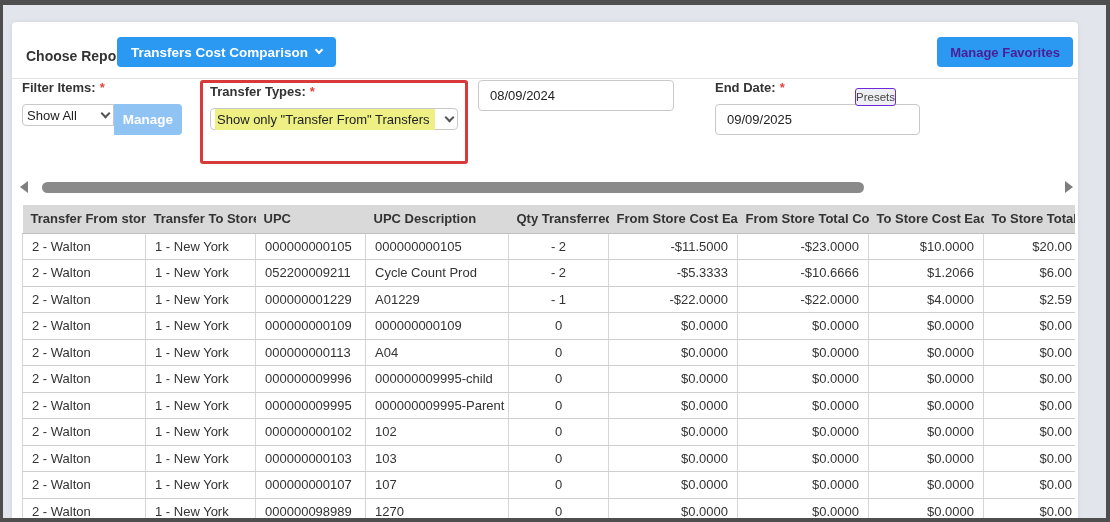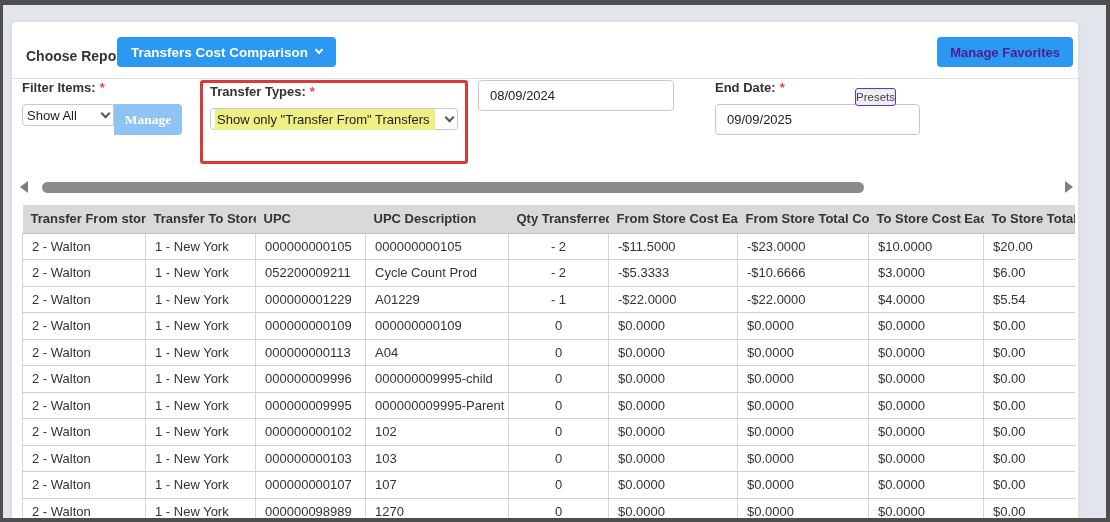--- a/index.html
+++ b/index.html
@@ -44,21 +44,21 @@
     padding:0 4px; cursor:pointer; position:relative;
   }
   .chev-dn { width:7px; height:7px; border-right:2px solid #555; border-bottom:2px solid #555;
     transform:rotate(45deg); margin-top:-4px; }
   .chev-dn.white { border-color:#fff; width:6px; height:6px; }
 
   .fi-wrap { display:flex; }
   .fi-select { width:92px; border-radius:4px 0 0 4px; justify-content:space-between; }
   .manage-btn {
     width:68px; height:31px; background:#8fc3f3; color:#fff; font-size:13.5px; font-weight:bold;
-    border:none; border-radius:0 4px 4px 0; cursor:pointer;font-family:Liberation Serif, serif;
+    border:none; border-radius:0 4px 4px 0; cursor:pointer;
   }
 
   .annotation-box {
     position:absolute; left:188px; top:58px; width:268px; height:84px;
     border:3px solid #d83a3a; border-radius:3px; pointer-events:none; z-index:5;
   }
   .tt-group { left:198px; top:62px; }
   .tt-select { width:248px; justify-content:space-between; }
   .hl { background:var(--hl); padding:3px 6px 3px 2px; border-radius:1px; white-space:nowrap; }
 
@@ -85,21 +85,21 @@
   table { border-collapse:collapse; table-layout:fixed; font-size:13px; color:#333; }
   thead th {
     background:#d9d9d9; font-weight:bold; text-align:left; height:28px;
     padding:0 8px; border-bottom:1px solid #c0c0c0; white-space:nowrap; overflow:hidden;
   }
   tbody td {
     height:26.5px; padding:0 9px; border-bottom:1px solid #cfcfcf; border-right:1px solid #d6d6d6;
     white-space:nowrap; overflow:hidden; background:#fff;
   }
   tbody td:first-child { border-left:1px solid #d6d6d6;margin-top:39px; }
-  td.c { text-align:center; } td.r { }
+  td.c { text-align:center; } td.r { text-align:right; }
 </style>
 </head>
 <body>
 
 <div id="frame" style="--accent:#2b99f2; --hl:#eef083;">
   <div class="card">
 
     <div class="report-label">Choose Report</div>
     <button class="report-btn">
       <span>Transfers Cost Comparison</span>
@@ -193,33 +193,33 @@
               <td class="r">$20.00</td>
             </tr>
             <tr>
               <td>2 - Walton</td>
               <td>1 - New York</td>
               <td>052200009211</td>
               <td>Cycle Count Prod</td>
               <td class="c">- 2</td>
               <td class="r">-$5.3333</td>
               <td class="r">-$10.6666</td>
-              <td class="r">$3.0000</td>
+              <td class="r">$1.2066</td>
               <td class="r">$6.00</td>
             </tr>
             <tr>
               <td>2 - Walton</td>
               <td>1 - New York</td>
               <td>000000001229</td>
               <td>A01229</td>
               <td class="c">- 1</td>
               <td class="r">-$22.0000</td>
               <td class="r">-$22.0000</td>
               <td class="r">$4.0000</td>
-              <td class="r">$5.54</td>
+              <td class="r">$2.59</td>
             </tr>
             <tr>
               <td>2 - Walton</td>
               <td>1 - New York</td>
               <td>000000000109</td>
               <td>000000000109</td>
               <td class="c">0</td>
               <td class="r">$0.0000</td>
               <td class="r">$0.0000</td>
               <td class="r">$0.0000</td>

